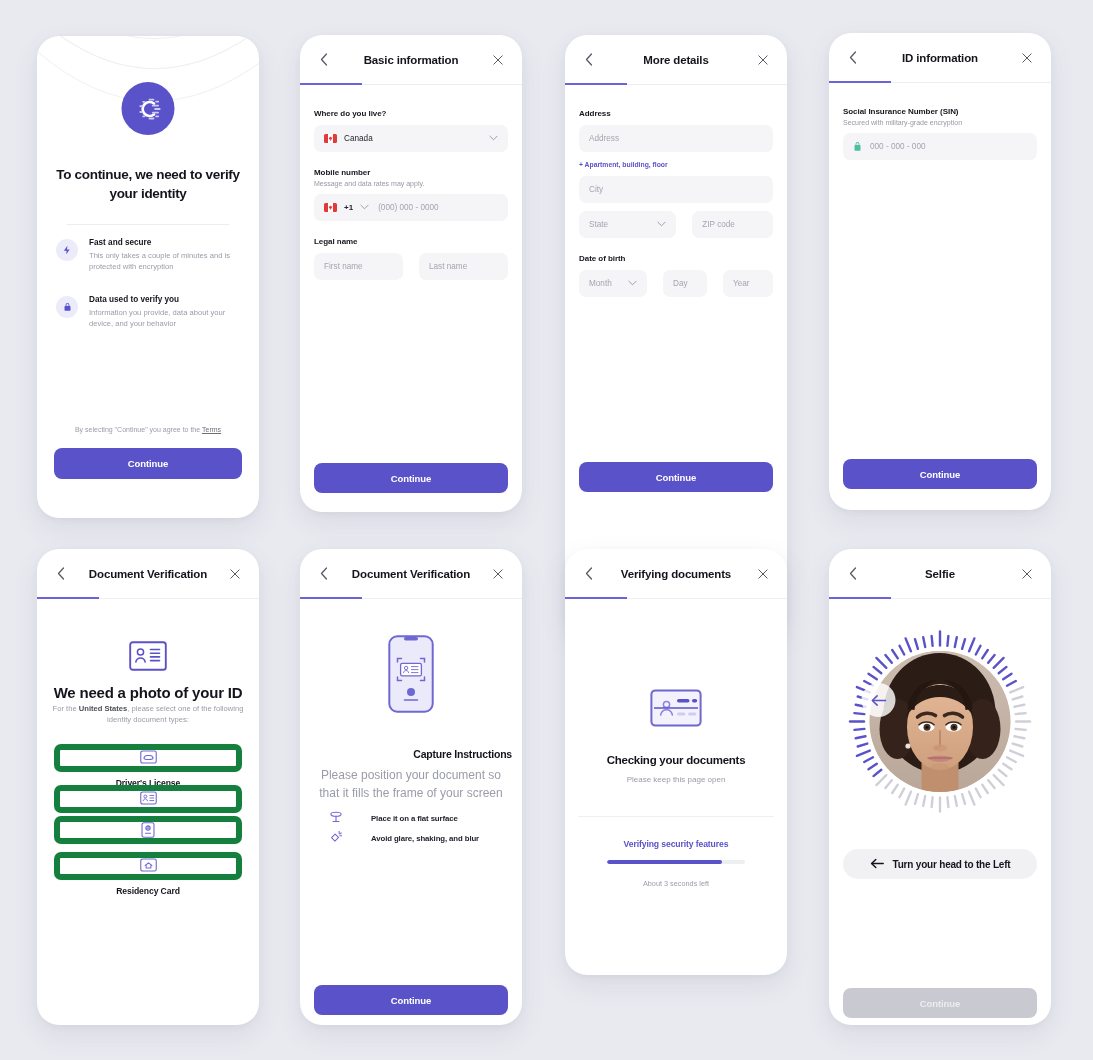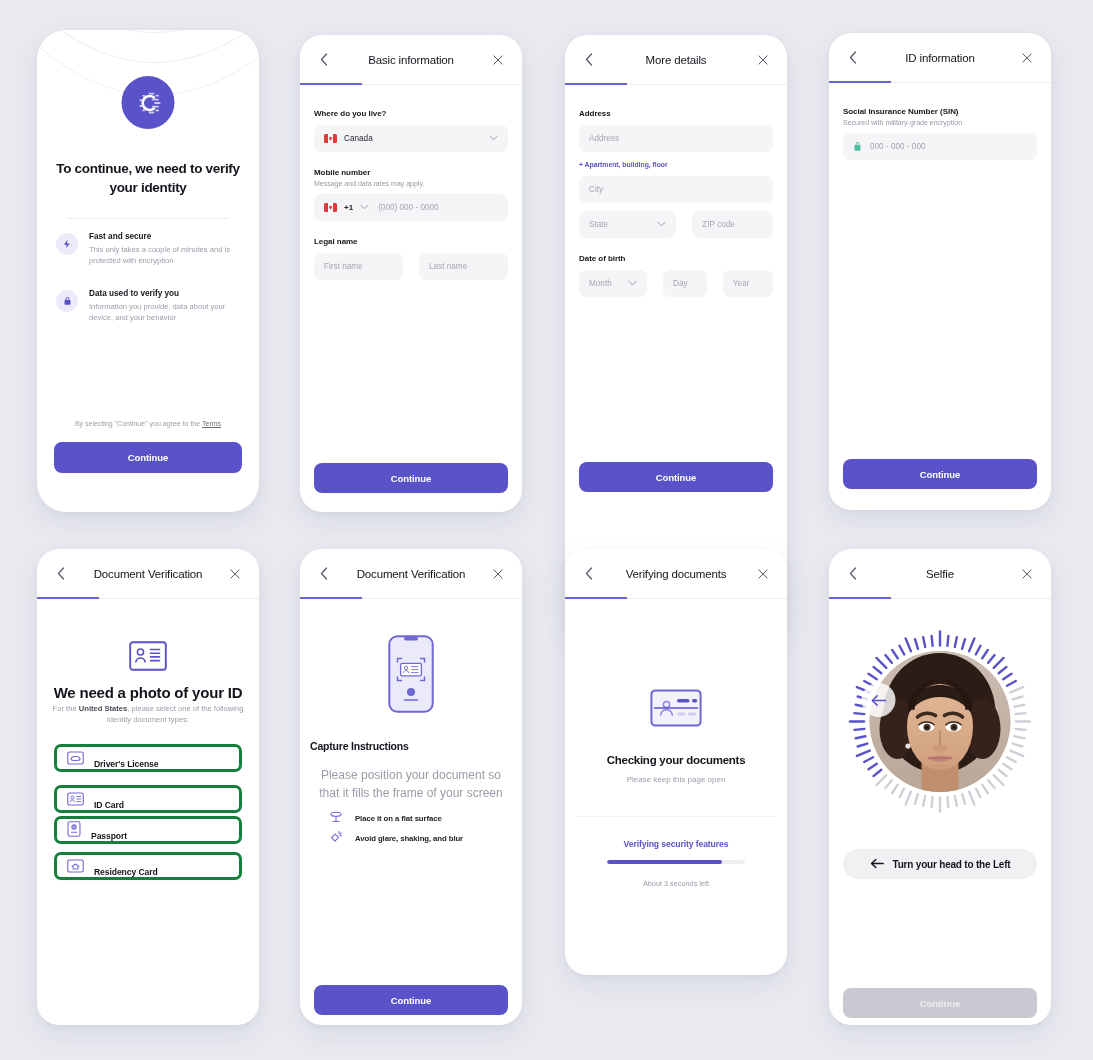--- a/index.html
+++ b/index.html
@@ -17,21 +17,21 @@
 
   
   .phone {
     position: absolute;
     width: 222px;
     background: #ffffff;
     border-radius: 22px;
     box-shadow: 0 10px 26px rgba(80,85,120,.10), 0 2px 6px rgba(80,85,120,.06);
     overflow: hidden;
   }
-  .p1 { left: 37px;  top: 30px;  height: 482px; border-radius: 29px; }
+  .p1 { left: 37px;  top: 36px;  height: 482px; }
   .p2 { left: 300px; top: 35px;  height: 477px; }
   .p3 { left: 565px; top: 35px;  height: 600px; }
   .p4 { left: 829px; top: 33px;  height: 477px; }
   .p5 { left: 37px;  top: 549px; height: 476px; }
   .p6 { left: 300px; top: 549px; height: 476px; }
   .p7 { left: 565px; top: 549px; height: 426px; }
   .p8 { left: 829px; top: 549px; height: 476px; }
 
   
   .hdr {
@@ -42,21 +42,21 @@
     border-bottom: 1px solid #ededf2;
   }
   .hdr .back, .hdr .close {
     width: 20px; height: 20px;
     display: flex; align-items: center; justify-content: center;
     color: #585a66; cursor: pointer;
     flex: 0 0 20px;
   }
   .hdr .title {
     flex: 1; text-align: center;
-    font-size: 11.5px; font-weight: normal; color: #14151c;
+    font-size: 11.5px; font-weight: bold; color: #14151c;
     letter-spacing: -0.15px;
   }
   .progressline {
     position: absolute; left: 0; bottom: -1px;
     height: 2px; background: #6b63d8;
   }
 
   .body { padding: 0 14px; position: relative; height: calc(100% - 50px); }
 
   
@@ -126,33 +126,33 @@
 
   
   .idart { position:absolute; left:50%; top:42px; transform:translateX(-50%); }
   .h2 { position:absolute; left:10px; right:10px; top:85px; text-align:center;
         font-size:15px; font-weight:bold; color:#14151c; letter-spacing:-.2px;}
   .sub2 { position:absolute; left:12px; right:12px; top:104px; text-align:center;
           font-size:7.6px; color:#9a9ca9; line-height:1.5; }
   .sub2 b { color:#4e5059; }
   .doctile {
     position:absolute; left:17px; right:17px; height:28px;
-    border:3px solid #15803d; border-radius:7px; background:#fff;
-    display:flex; align-items:flex-end; padding:0 10px; gap:10px;
-    cursor:pointer; box-shadow:0 1px 2px rgba(90,95,130,.04);
+    border:6px solid #15803d; border-radius:7px; background:#fff;
+    display:flex; align-items:center; padding:0 10px; gap:10px;
+    cursor:pointer; box-shadow:0 1px 2px rgba(90,95,130,.04);flex-direction:column;
   }
   .doctile .lbl { font-size:8.6px; font-weight:bold; color:#15161d; letter-spacing:-.1px;}
 
   
   .phoneart { position:absolute; left:50%; top:36px; transform:translateX(-50%); }
-  .h3 { position:absolute; left:10px; right:10px; top:141px; text-align:left;
+  .h3 { position:absolute; left:10px; right:10px; top:149px; text-align:right;
         font-size:10.5px; font-weight:bold; color:#14151c; letter-spacing:-.2px;}
   .sub3 { position:absolute; left:16px; right:16px; top:167px; text-align:center;
           font-size:12px; color:#9a9ca9; line-height:1.5;}
-  .tiprow { position:absolute; left:29px; right:20px; display:flex; align-items:center; gap:12px; }
+  .tiprow { position:absolute; left:29px; right:20px; display:flex; align-items:center; gap:28px; }
   .tiprow .tx { font-size:7.8px; font-weight:bold; color:#23242c; letter-spacing:-.1px;}
 
   
   .cardart { position:absolute; left:50%; top:90px; transform:translateX(-50%); }
   .h4 { position:absolute; left:10px; right:10px; top:155px; text-align:center;
         font-size:11.5px; font-weight:bold; color:#14151c; letter-spacing:-.25px;}
   .sub4 { position:absolute; left:10px; right:10px; top:176px; text-align:center;
           font-size:8px; color:#9a9ca9;}
   .hrule { position:absolute; left:13px; right:13px; top:217px; height:1px; background:#eef0f3; }
   .vstat { position:absolute; left:0; right:0; top:240px; text-align:center;

